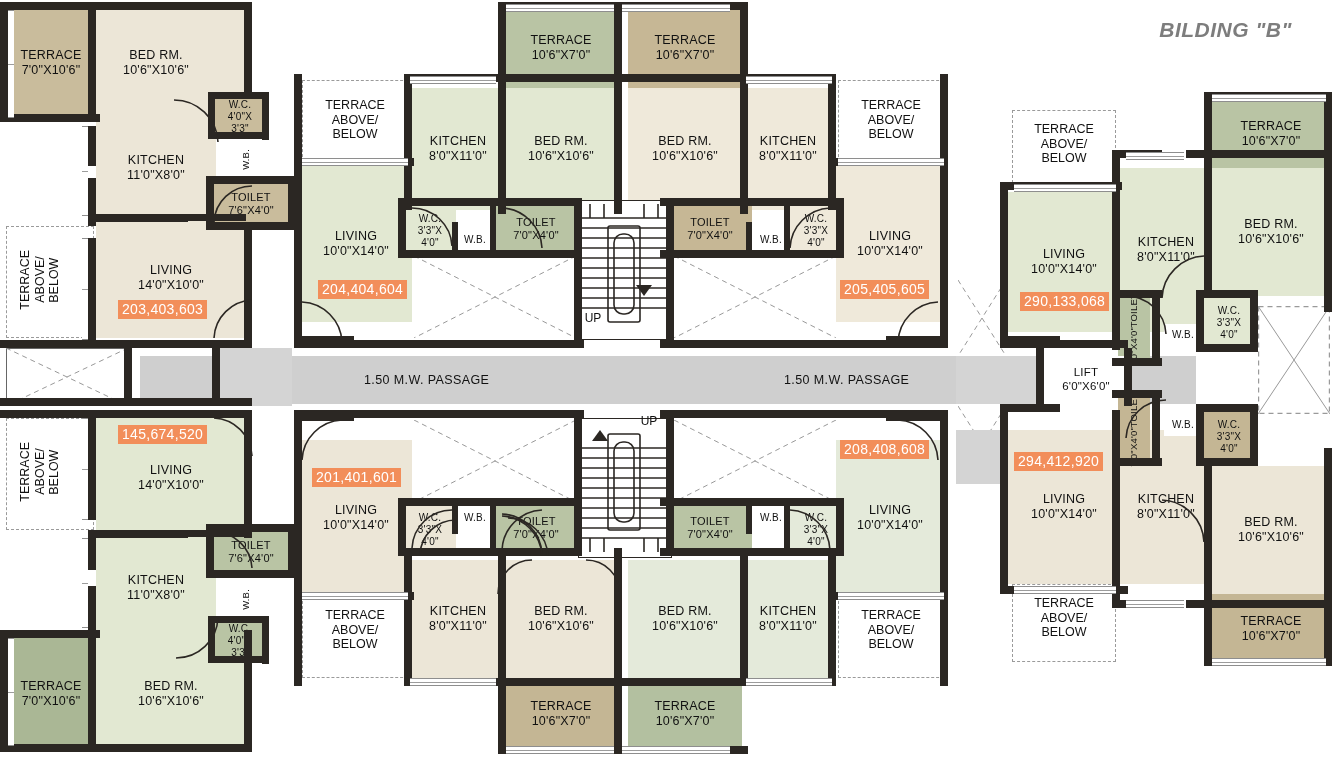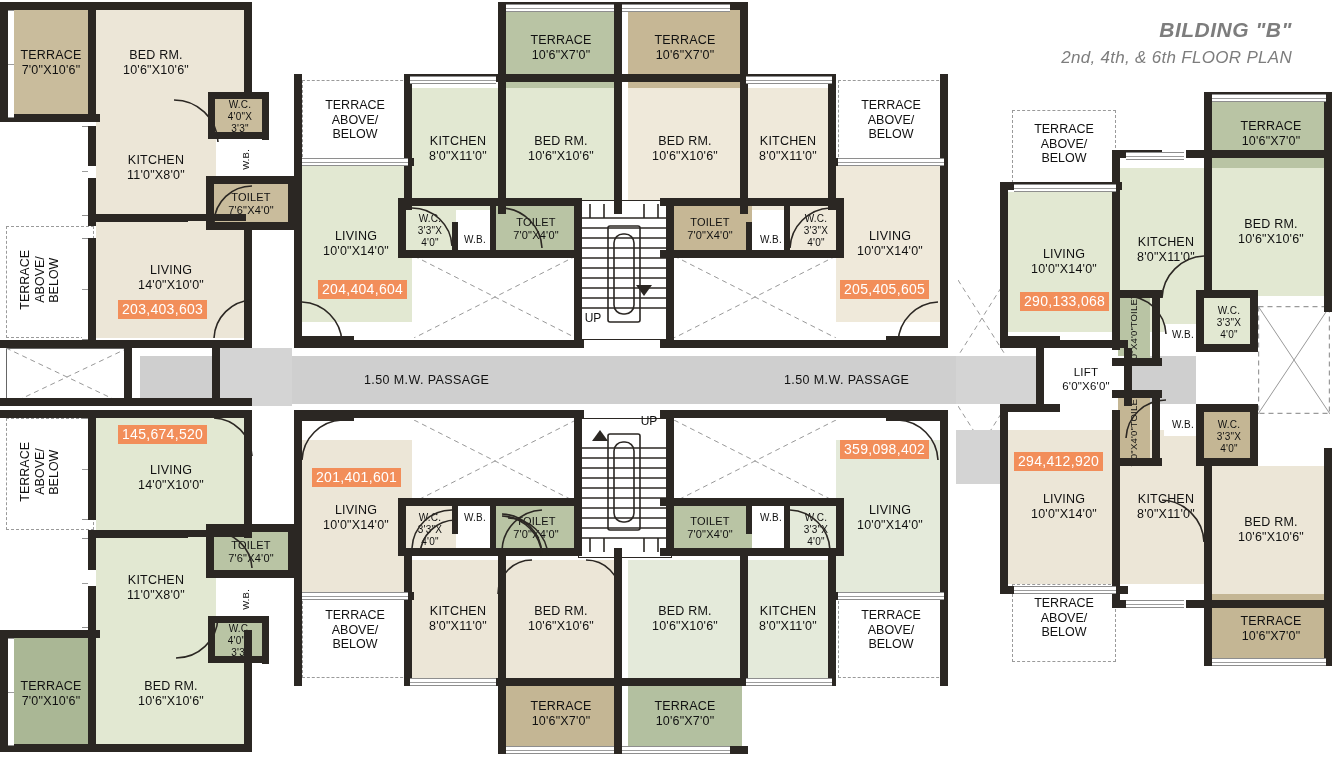--- a/index.html
+++ b/index.html
@@ -73,21 +73,20 @@
   .arrow-dn{border-left:8px solid transparent;border-right:8px solid transparent;border-top:11px solid #2b2723;}
   .arrow-up{border-left:8px solid transparent;border-right:8px solid transparent;border-bottom:11px solid #2b2723;}
 </style>
 </head>
 <body>
 
 <div id="plan">
 
   <div id="title">
     <div class="t1">BILDING "B"</div>
-    <div class="t2">2nd, 4th, &amp; 6th FLOOR PLAN</div>
   </div>
 
   <div class="room f-tan" style="left:6px;  top:8px;   width:90px;  height:110px;">
     <div class="nm">TERRACE</div>
     <div class="dim">7'0"X10'6"</div>
   </div>
   <div class="room f-cream" style="left:96px; top:8px;   width:120px; height:110px;">
     <div class="nm">BED  RM.</div>
     <div class="dim">10'6"X10'6"</div>
   </div>
@@ -355,21 +354,21 @@
     <div class="dim">8'0"X11'0"</div>
   </div>
   <div class="room f-sage" style="left:628px;top:678px;width:114px;height:72px;">
     <div class="nm">TERRACE</div>
     <div class="dim">10'6"X7'0"</div>
   </div>
   <div class="room f-green2" style="left:834px;top:440px;width:112px;height:156px;">
     <div class="nm">LIVING</div>
     <div class="dim">10'0"X14'0"</div>
   </div>
-  <div class="badge" style="left:840px;top:440px;">359,098,402</div>
+  <div class="badge" style="left:840px;top:440px;">208,408,608</div>
   <div class="dash" style="left:838px;top:596px;width:106px;height:82px;"></div>
   <div class="lbl" style="left:840px;top:608px;width:102px;">TERRACE
 ABOVE/
 BELOW</div>
   <div class="room f-olive2" style="left:668px;top:504px;width:84px;height:48px;font-size:11px;">
     <div class="nm">TOILET</div>
     <div class="dim">7'0"X4'0"</div>
   </div>
   <div class="room f-white" style="left:752px;top:506px;width:38px;height:24px;font-size:10px;">
     <div class="nm">W.B.</div>

